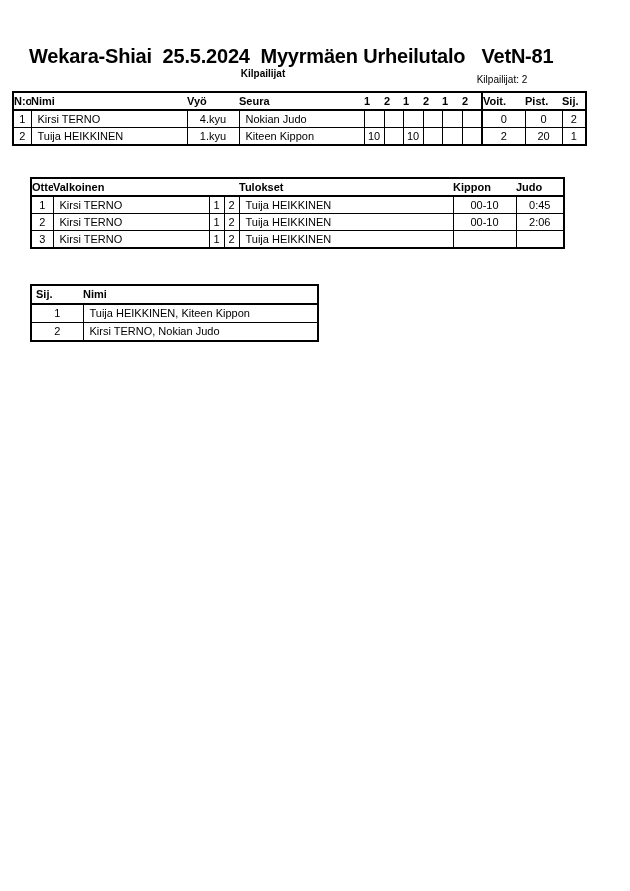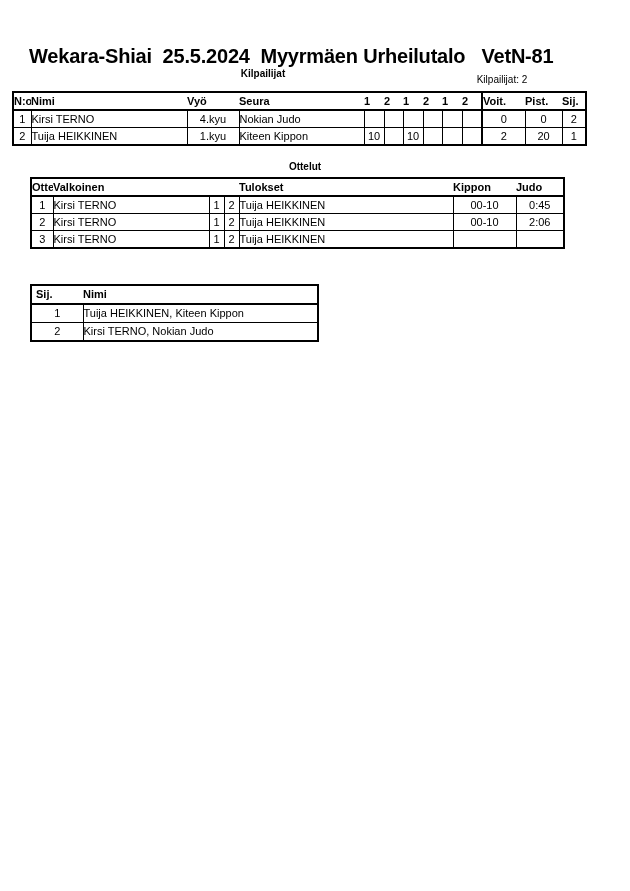--- a/index.html
+++ b/index.html
@@ -57,21 +57,21 @@
     border-bottom: 2px solid #000;
     font-weight: bold;
     text-align: left;
   }
   td {
     border: 1px solid #000;
     text-align: center;
   }
   .al   { text-align: left; }
   .pl   { padding-left: 4px; }
-  td.name { text-align: left; }
+  td.name { text-align: left; padding-left: 6px; }
   .gsep { border-left: 2px solid #000 !important; }
   .t-tulokset th, .t-tulokset td { height: 17px; line-height: 17px; }
 </style>
 </head>
 <body>
 
 <div class="page">
 
   <div class="title">Wekara-Shiai  25.5.2024  Myyrmäen Urheilutalo   VetN-81</div>
 
@@ -136,21 +136,20 @@
       <td></td>
       <td></td>
       <td></td>
       <td class="gsep">2</td>
       <td>20</td>
       <td>1</td>
     </tr>
   </tbody>
     </table>
 
-  <div class="sec-h h-ottelut">Ottelut</div>
 
   <table class="t-ottelut">
     <colgroup>
       <col style="width:22px">
         <col style="width:156px">
         <col style="width:15px">
         <col style="width:15px">
       <col style="width:214px">
         <col style="width:63px">
         <col style="width:48px">

